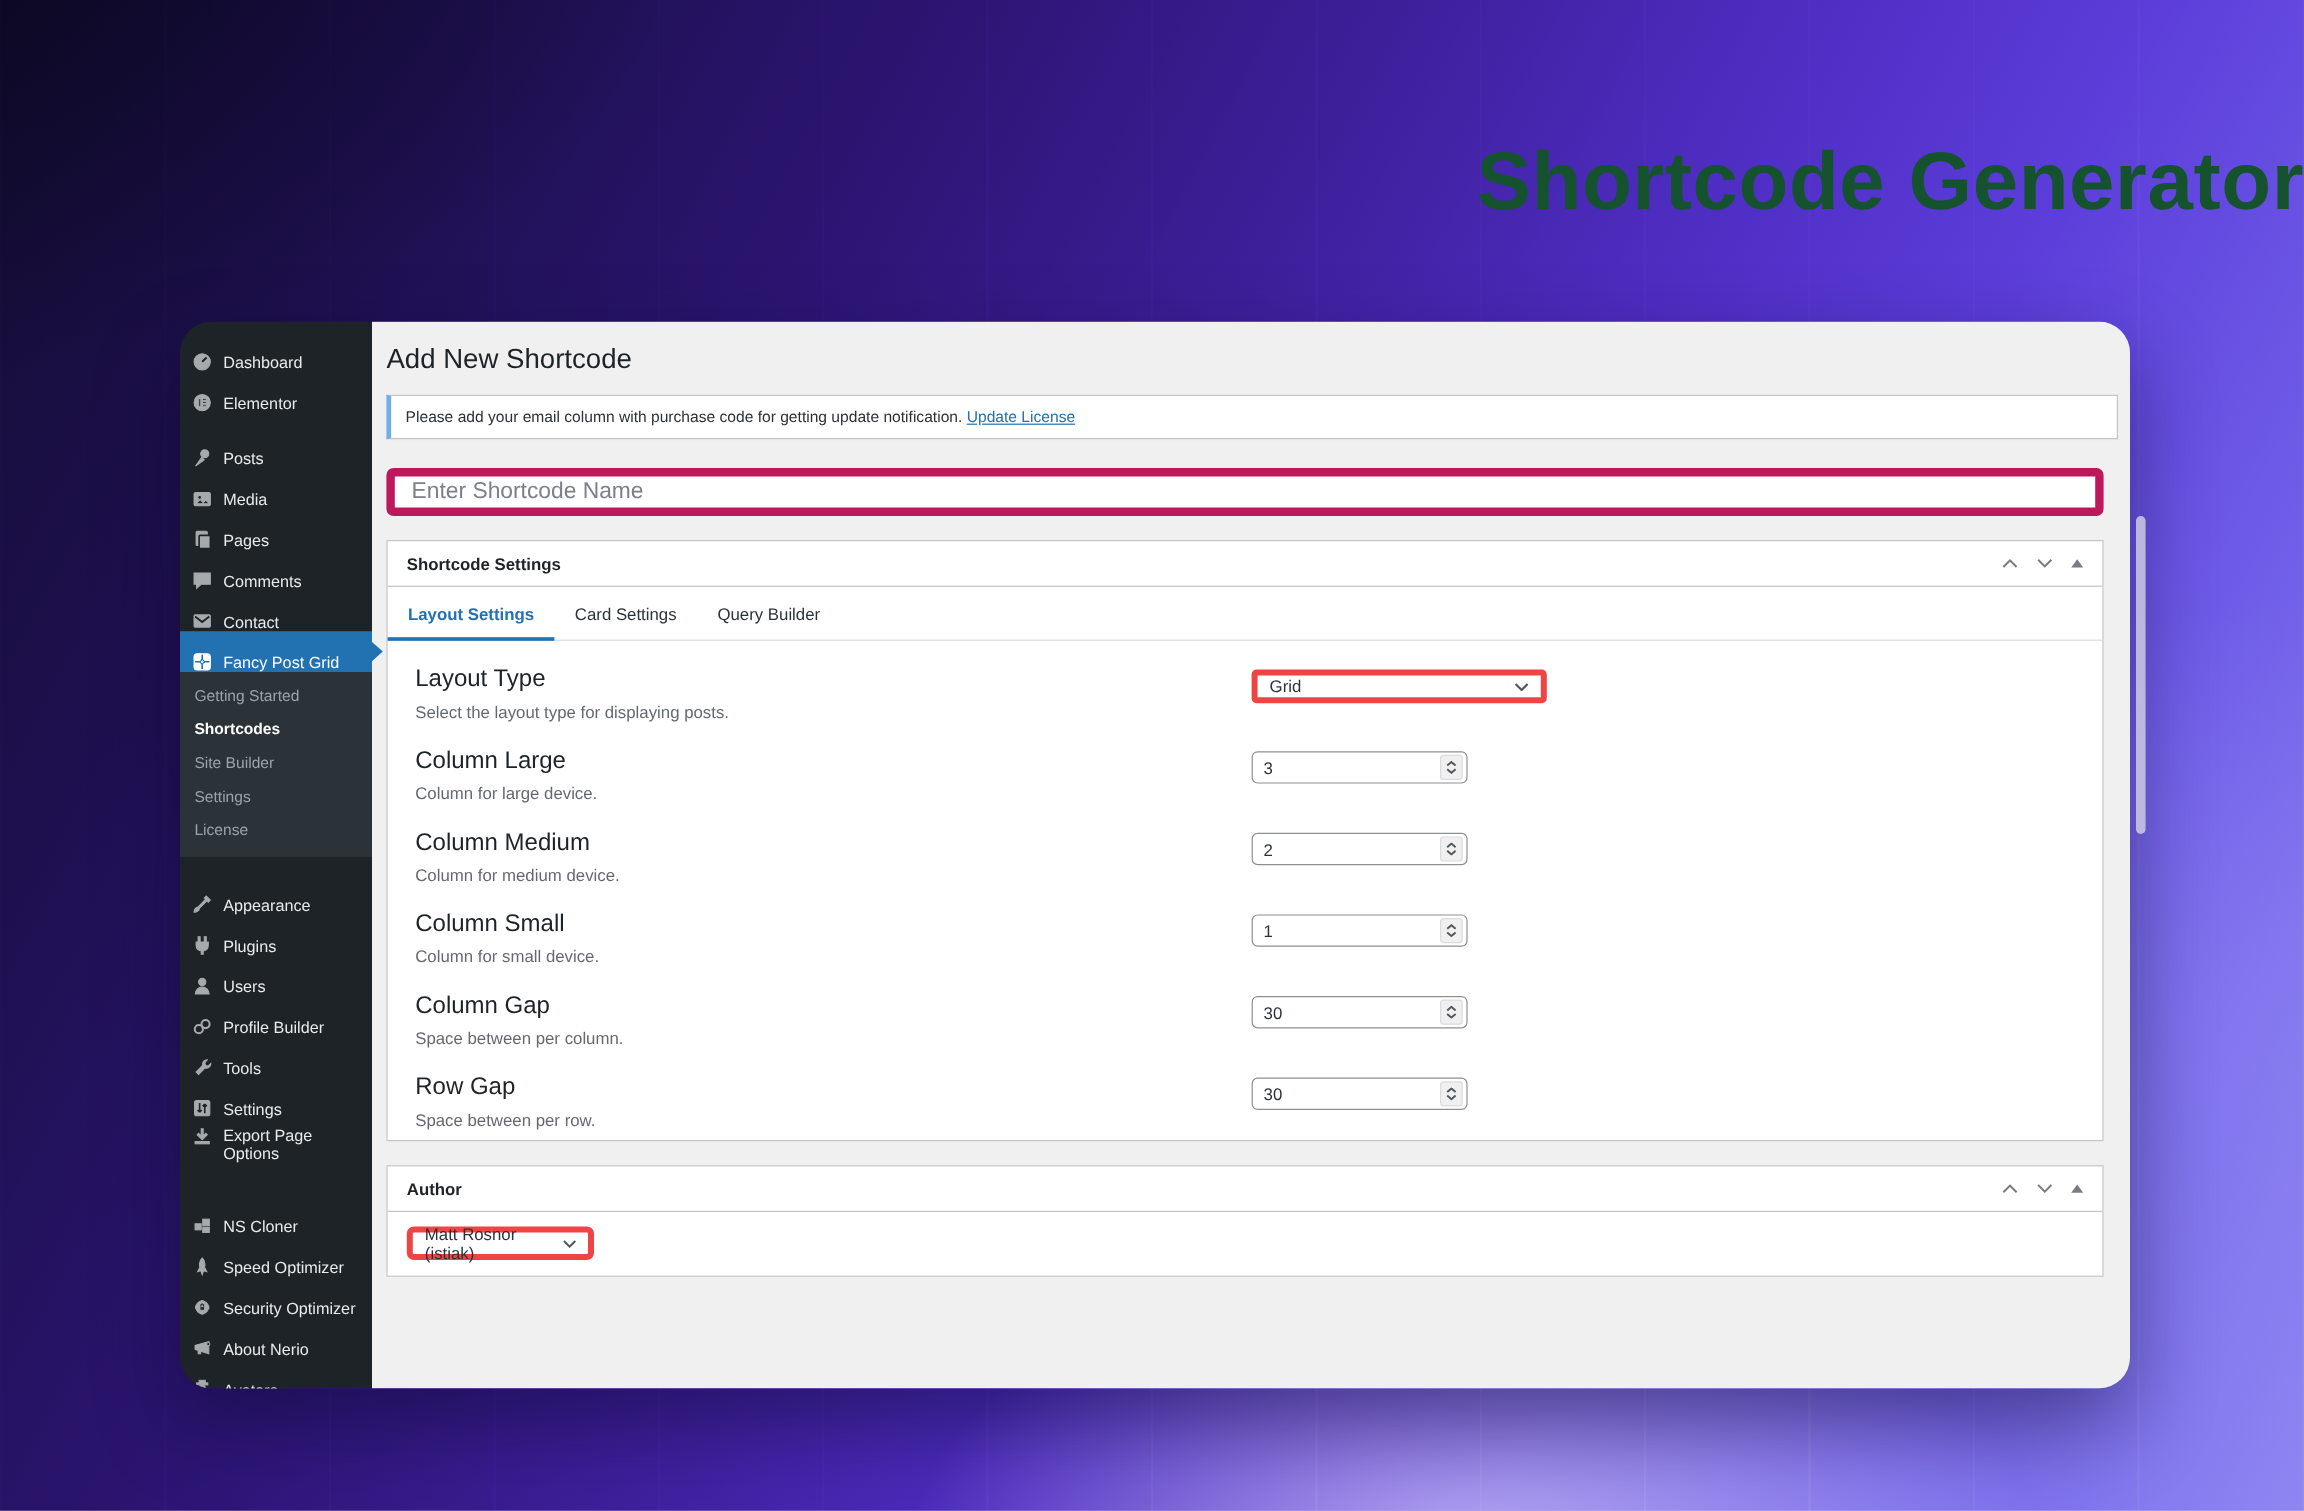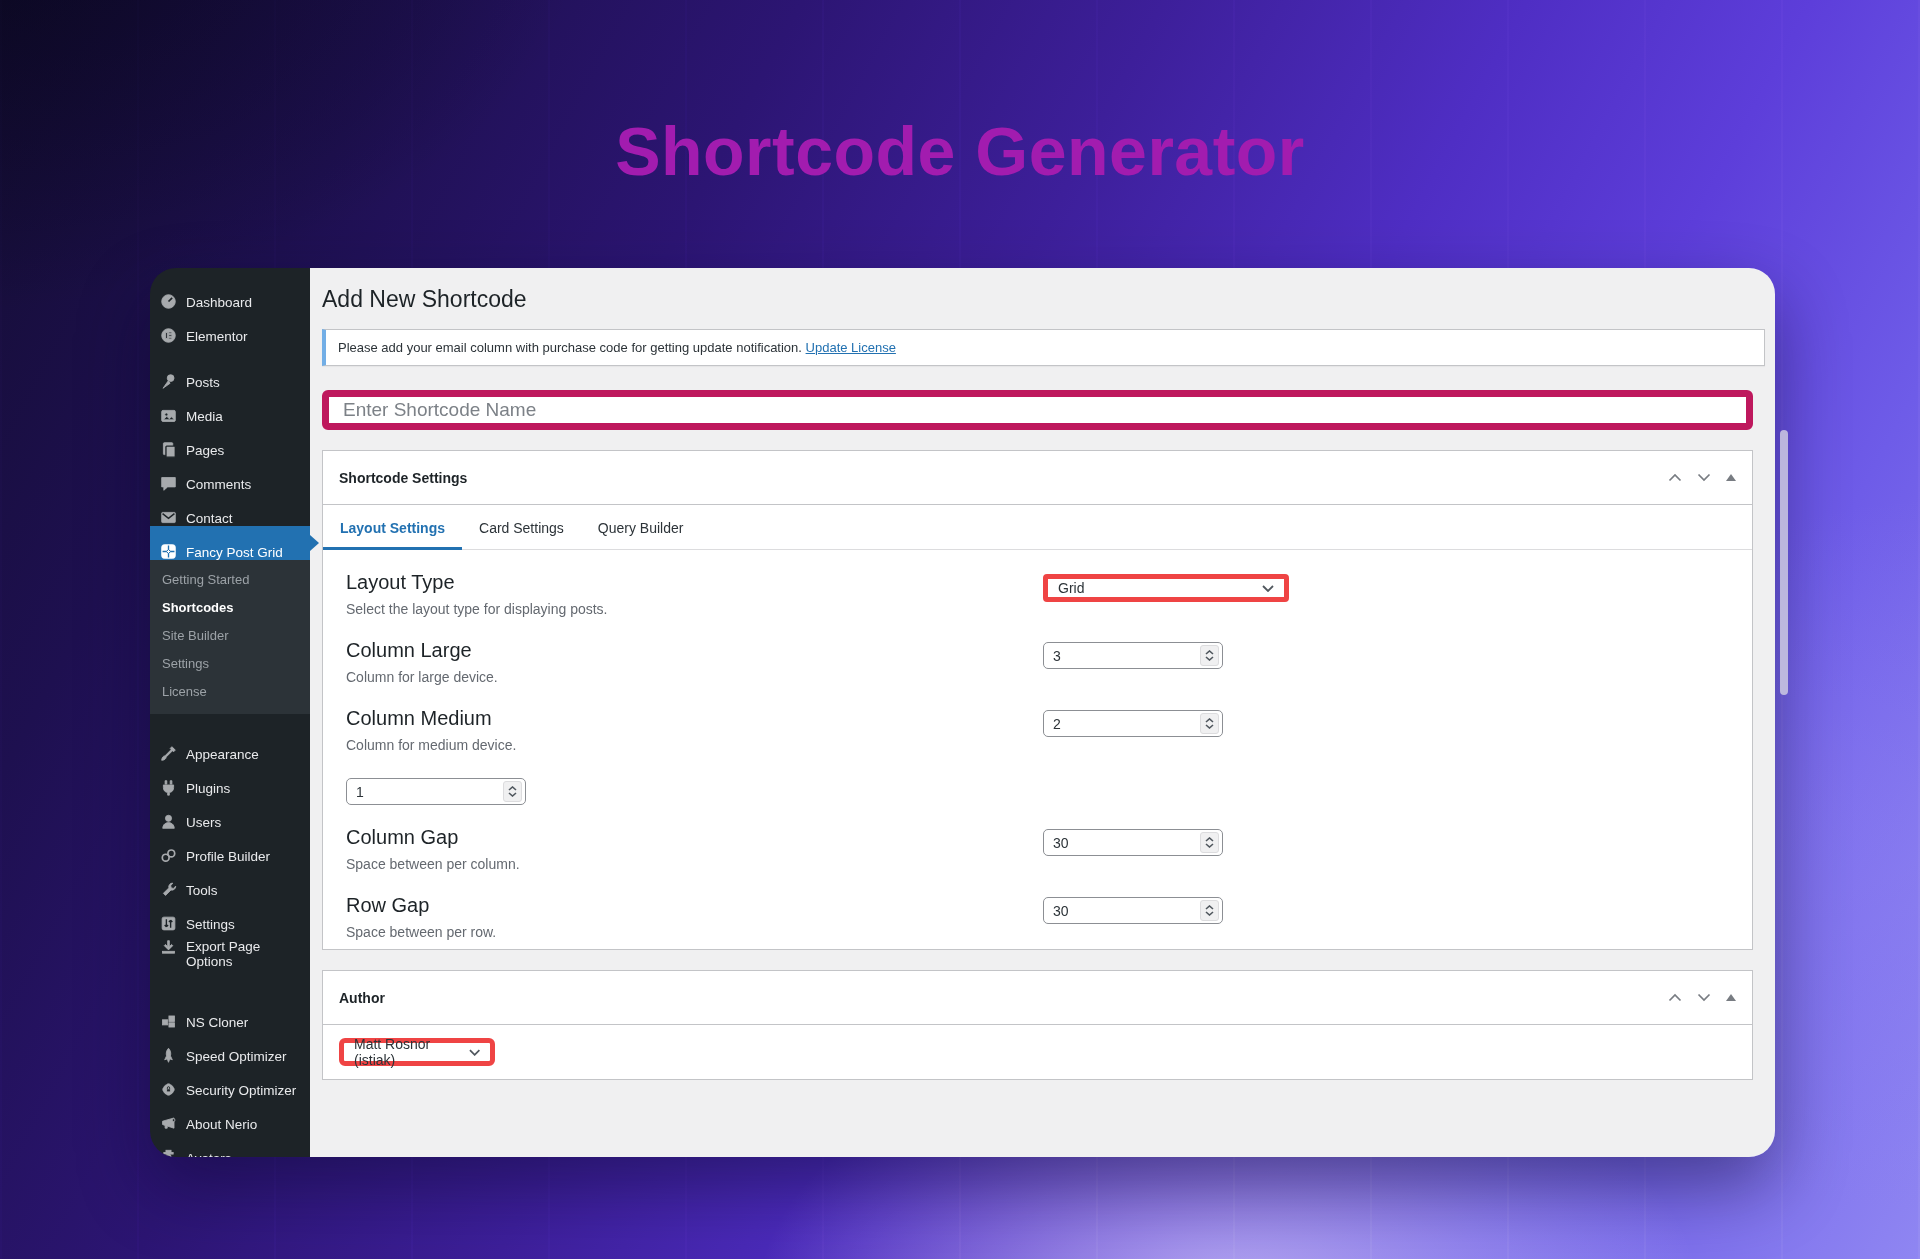--- a/index.html
+++ b/index.html
@@ -13,21 +13,21 @@
       radial-gradient(1100px 650px at -4% -6%, rgba(2,2,16,.55), rgba(2,2,16,0) 60%),
       linear-gradient(118deg,#140d33 0%,#1e1050 16%,#2c1573 31%,#3d1f9a 45%,#4f2ec4 59%,#5d3eda 70%,#6e5ce8 82%,#8f86f2 100%);
   }
   body::after{
     content:""; position:absolute; inset:0; pointer-events:none;
     background:repeating-linear-gradient(90deg, rgba(255,255,255,.05) 0 2px, transparent 2px 137px);
     mix-blend-mode:overlay;
   }
   .page-title{
     position:absolute; top:112px; left:0; width:100%;
-    text-align:center; color:#a21caf; font-size:68px; font-weight:bold; letter-spacing:.5px;
+    text-align:right; color:#14532d; font-size:68px; font-weight:bold; letter-spacing:.5px;
     z-index:1;
   }
   .card{
     position:absolute; left:150px; top:268px; width:1625px; height:889px;
     border-radius:26px; overflow:hidden; display:flex; z-index:1;
     box-shadow:0 30px 70px rgba(12,6,45,.45);
   }
   
   .sidebar{ width:160px; flex:0 0 160px; background:#1d2327; color:#e9eaec; padding-top:8px;
     position:relative; z-index:3; font-size:13.5px; }
@@ -49,21 +49,21 @@
   .content{ flex:1; background:#f0f0f1; padding:10px 22px 0 12px; position:relative; color:#1d2327; }
   .h-add{ font-size:23px; font-weight:400; color:#1d2327; margin:8px 0 16px; line-height:27px; }
   .notice{ background:#fff; border:1px solid #c3c4c7; border-left:4px solid #72aee6;
     padding:10px 12px; margin-right:-12px; font-size:13px; color:#2c3338; box-shadow:0 1px 1px rgba(0,0,0,.04); }
   .notice a{ color:#2271b1; }
   .name-input{ display:block; width:100%; height:40px; margin-top:24px; border:7px solid #be185d;
     border-radius:6px; background:#fff; padding:0 14px; font-size:19px; color:#2c3338;
     font-family:"Liberation Sans",sans-serif; }
   .name-input::placeholder{ color:#7c8187; opacity:1; }
   .panel{ background:#fff; border:1px solid #c3c4c7; margin-top:20px; }
-  .panel-header{ height:54px; display:flex; align-items:center; justify-content:space-between;
+  .panel-header{ height:38px; display:flex; align-items:center; justify-content:space-between;
     padding:0 16px; border-bottom:1px solid #c3c4c7; }
   .panel-title{ font-size:14px; font-weight:bold; color:#1d2327; }
   .ph-icons{ display:flex; align-items:center; gap:15px; }
   .ph-icons .icbtn{ display:flex; align-items:center; cursor:pointer; }
   .ph-icons svg{ width:14px; height:9px; stroke:#787c82; fill:none; stroke-width:1.7; }
   .tri-up{ width:0; height:0; border-left:5px solid transparent; border-right:5px solid transparent;
     border-bottom:7px solid #787c82; cursor:pointer; }
   .tabs{ display:flex; border-bottom:1px solid #dcdcde; }
   .tab{ padding:15px 17px 13px; font-size:14px; color:#2c3338; position:relative; cursor:pointer; }
   .tab.active{ color:#2271b1; font-weight:bold; }
@@ -352,20 +352,24 @@
                 <svg viewBox="0 0 9 5">
                     <path d="M1 1l3.5 3L8 1"></path>
                   </svg>
               </span>
             </div>
           </div>
         </div>
 
         <div class="row">
           <div>
+            <div class="lbl">Column Small</div>
+            <div class="desc">Column for small device.</div>
+          </div>
+          <div>
             <div class="numwrap">
               <input class="num" value="1" style="">
               <span class="spin">
                 <svg viewBox="0 0 9 5">
                     <path d="M1 4l3.5-3L8 4"></path>
                   </svg>
                 <svg viewBox="0 0 9 5">
                     <path d="M1 1l3.5 3L8 1"></path>
                   </svg>
               </span>

